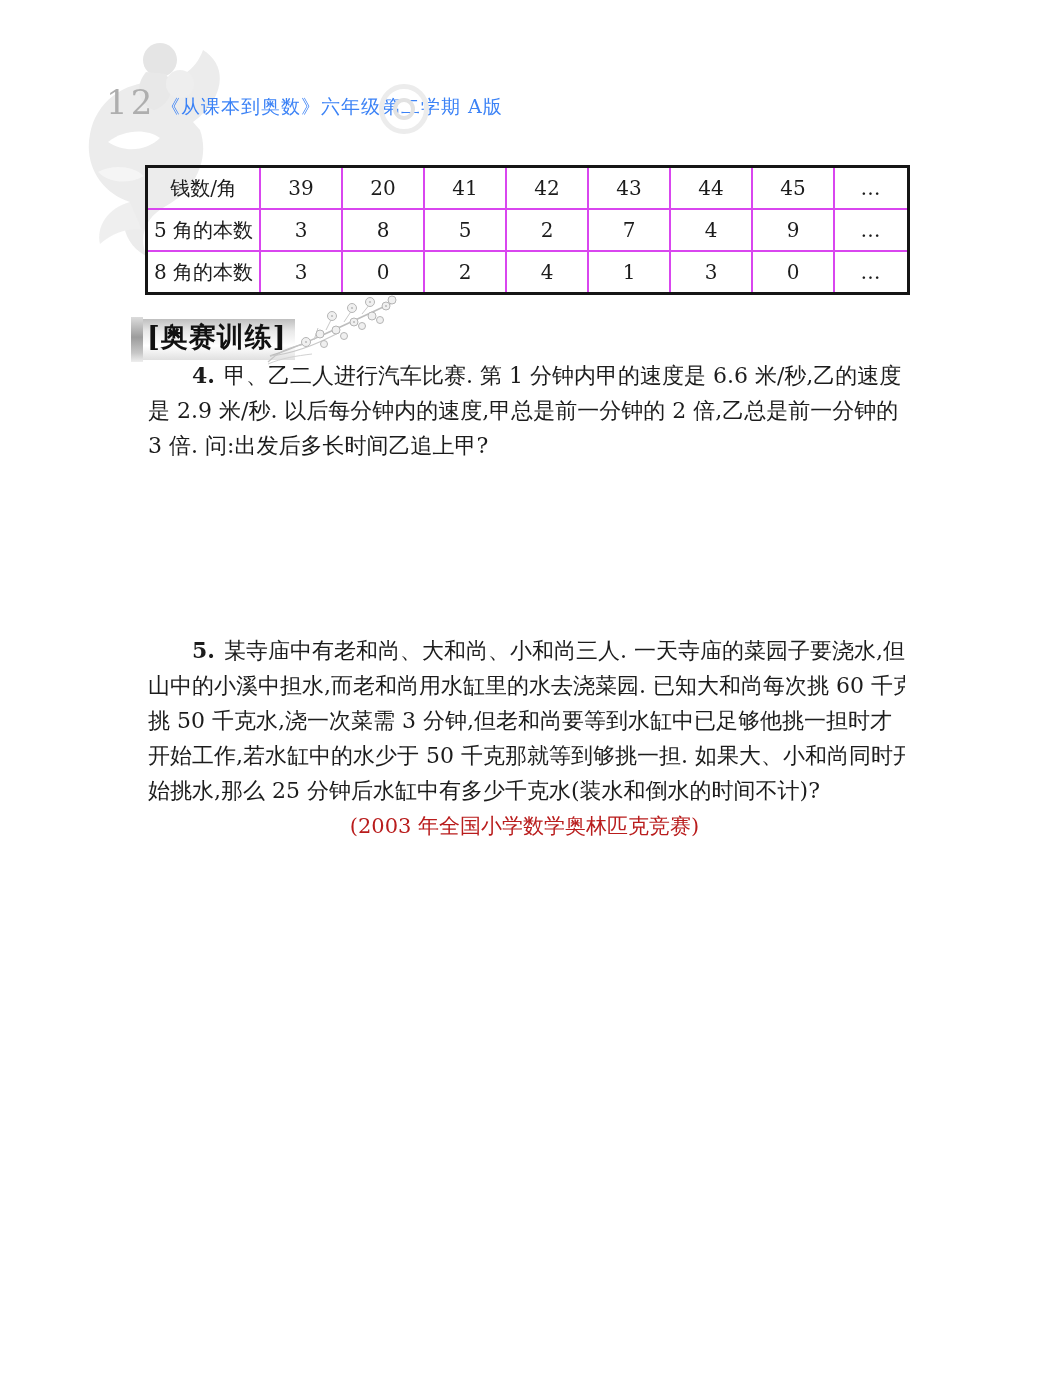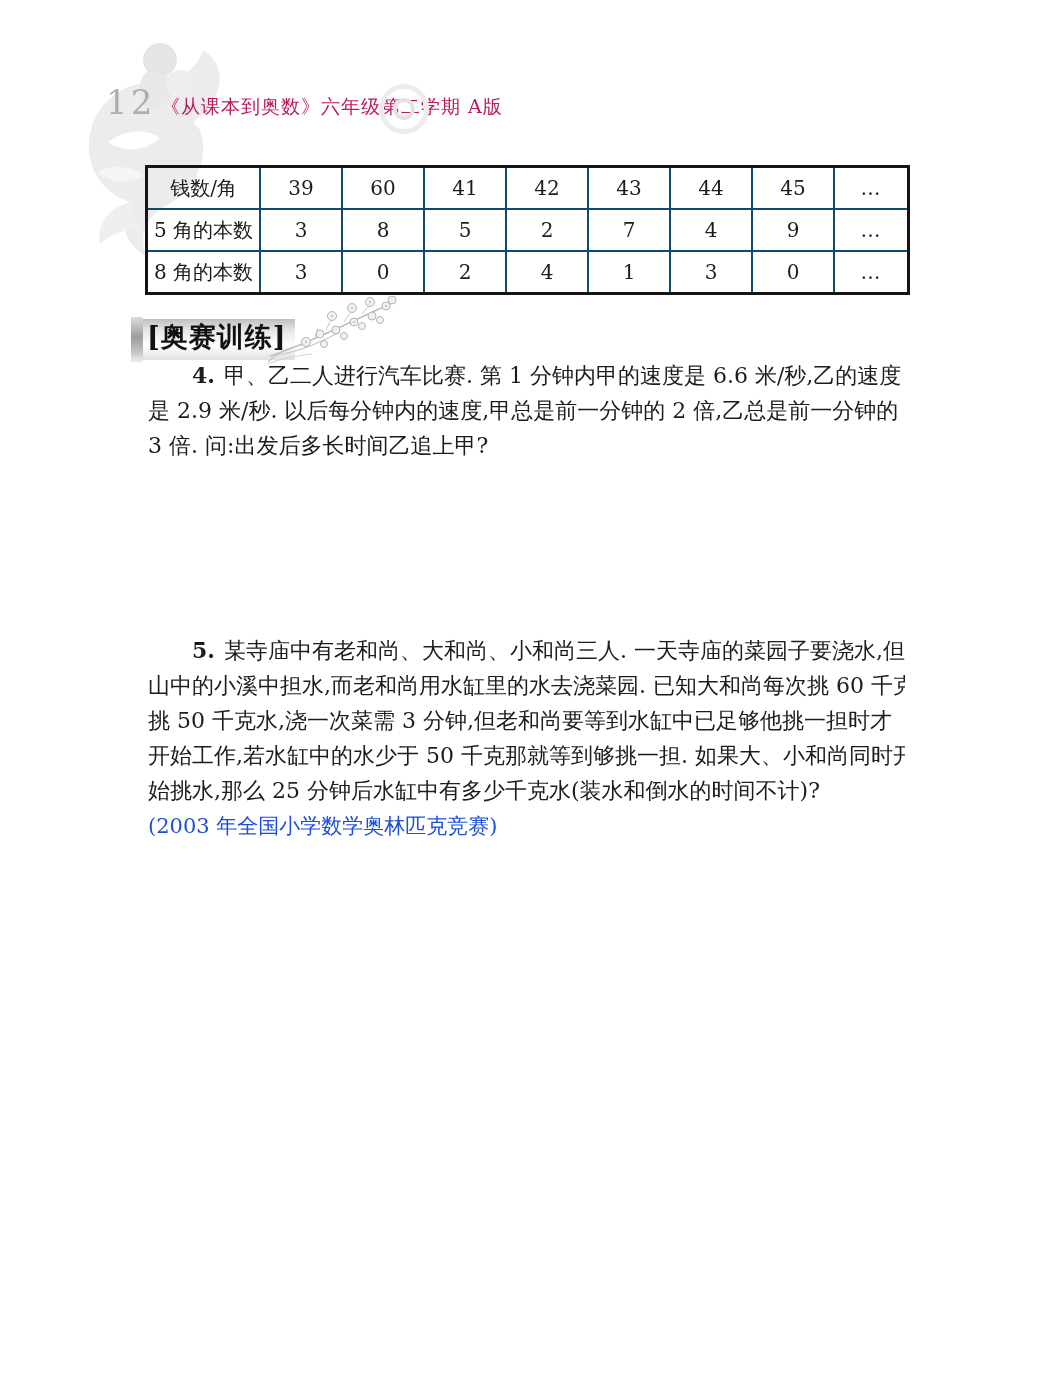--- a/index.html
+++ b/index.html
@@ -7,37 +7,37 @@
     position:relative;width:1040px;height:1394px;background:#ffffff;overflow:hidden;
     font-family:"DejaVu Serif","Liberation Serif",serif;color:#1c1c1c;
   }
   
   .deco-illustration{position:absolute;left:38px;top:22px;opacity:0.85;}
   .page-number{
     position:absolute;left:106px;top:82px;font-size:34px;color:#aeaeae;
     letter-spacing:3px;font-weight:400;
   }
   .book-title{
-    position:absolute;left:161px;top:94px;font-size:19px;color:#be185d;letter-spacing:1px;
+    position:absolute;left:161px;top:94px;font-size:19px;color:#3b82f6;letter-spacing:1px;
   }
   .ring-logo{
     position:absolute;left:379px;top:84px;width:50px;height:50px;border-radius:50%;
     border:5px solid #ececec;box-sizing:border-box;
   }
   .ring-logo .inner{
     position:absolute;left:9px;top:9px;width:22px;height:22px;border-radius:50%;
     border:4px solid #e2e2e2;box-sizing:border-box;
   }
   
   table.money-table{
     position:absolute;left:145px;top:165px;border-collapse:collapse;
     border:3px solid #151515;table-layout:fixed;
   }
   table.money-table td{
-    border:2px solid #0c4a6e;height:40px;text-align:center;vertical-align:middle;
+    border:2px solid #d946ef;height:40px;text-align:center;vertical-align:middle;
     font-size:20px;padding:0;
   }
   table.money-table td.lbl{width:111px;font-size:20px;}
   table.money-table td.num{width:80px;border-radius:18px;}
   table.money-table td.etc{width:72px;letter-spacing:1px;}
   
   .banner-bar{
     position:absolute;left:131px;top:317px;width:12px;height:45px;
     background:linear-gradient(180deg,#dcdcdc 0%,#9c9c9c 45%,#c7c7c7 80%,#eeeeee 100%);
   }
@@ -54,22 +54,22 @@
   
   .problem{position:absolute;left:148px;width:757px;}
   .p4{top:358px;}
   .p5{top:633px;}
   .line{
     font-size:22px;line-height:35px;white-space:nowrap;overflow:hidden;color:#1c1c1c;
   }
   .line.first{padding-left:44px;}
   .pnum{font-weight:bold;margin-right:9px;}
   .attribution{
-    font-size:21px;line-height:35px;text-align:left;padding-right:4px;margin-top:1px;
-    color:#1d4ed8;white-space:nowrap;overflow:hidden;
+    font-size:21px;line-height:35px;text-align:center;padding-right:4px;margin-top:1px;
+    color:#b91c1c;white-space:nowrap;overflow:hidden;
   }
 </style>
 </head>
 <body>
 
 <div class="page">
 
   <svg class="deco-illustration" width="215" height="245" viewBox="0 0 215 245">
     <path d="M155 100 C 185 78 192 45 165 28 C 158 48 140 60 118 60
              C 85 60 58 80 52 112 C 46 142 62 170 92 180
@@ -87,21 +87,21 @@
   <div class="book-title">《从课本到奥数》六年级第二学期 A版</div>
   <div class="ring-logo">
     <div class="inner"></div>
   </div>
 
   <table class="money-table">
     <tbody>
         <tr>
       <td class="lbl">钱数/角</td>
       <td class="num">39</td>
-      <td class="num">60</td>
+      <td class="num">20</td>
       <td class="num">41</td>
       <td class="num">42</td>
       <td class="num">43</td>
       <td class="num">44</td>
       <td class="num">45</td>
       <td class="etc">…</td>
     </tr>
     <tr>
       <td class="lbl">5 角的本数</td>
       <td class="num">3</td>

